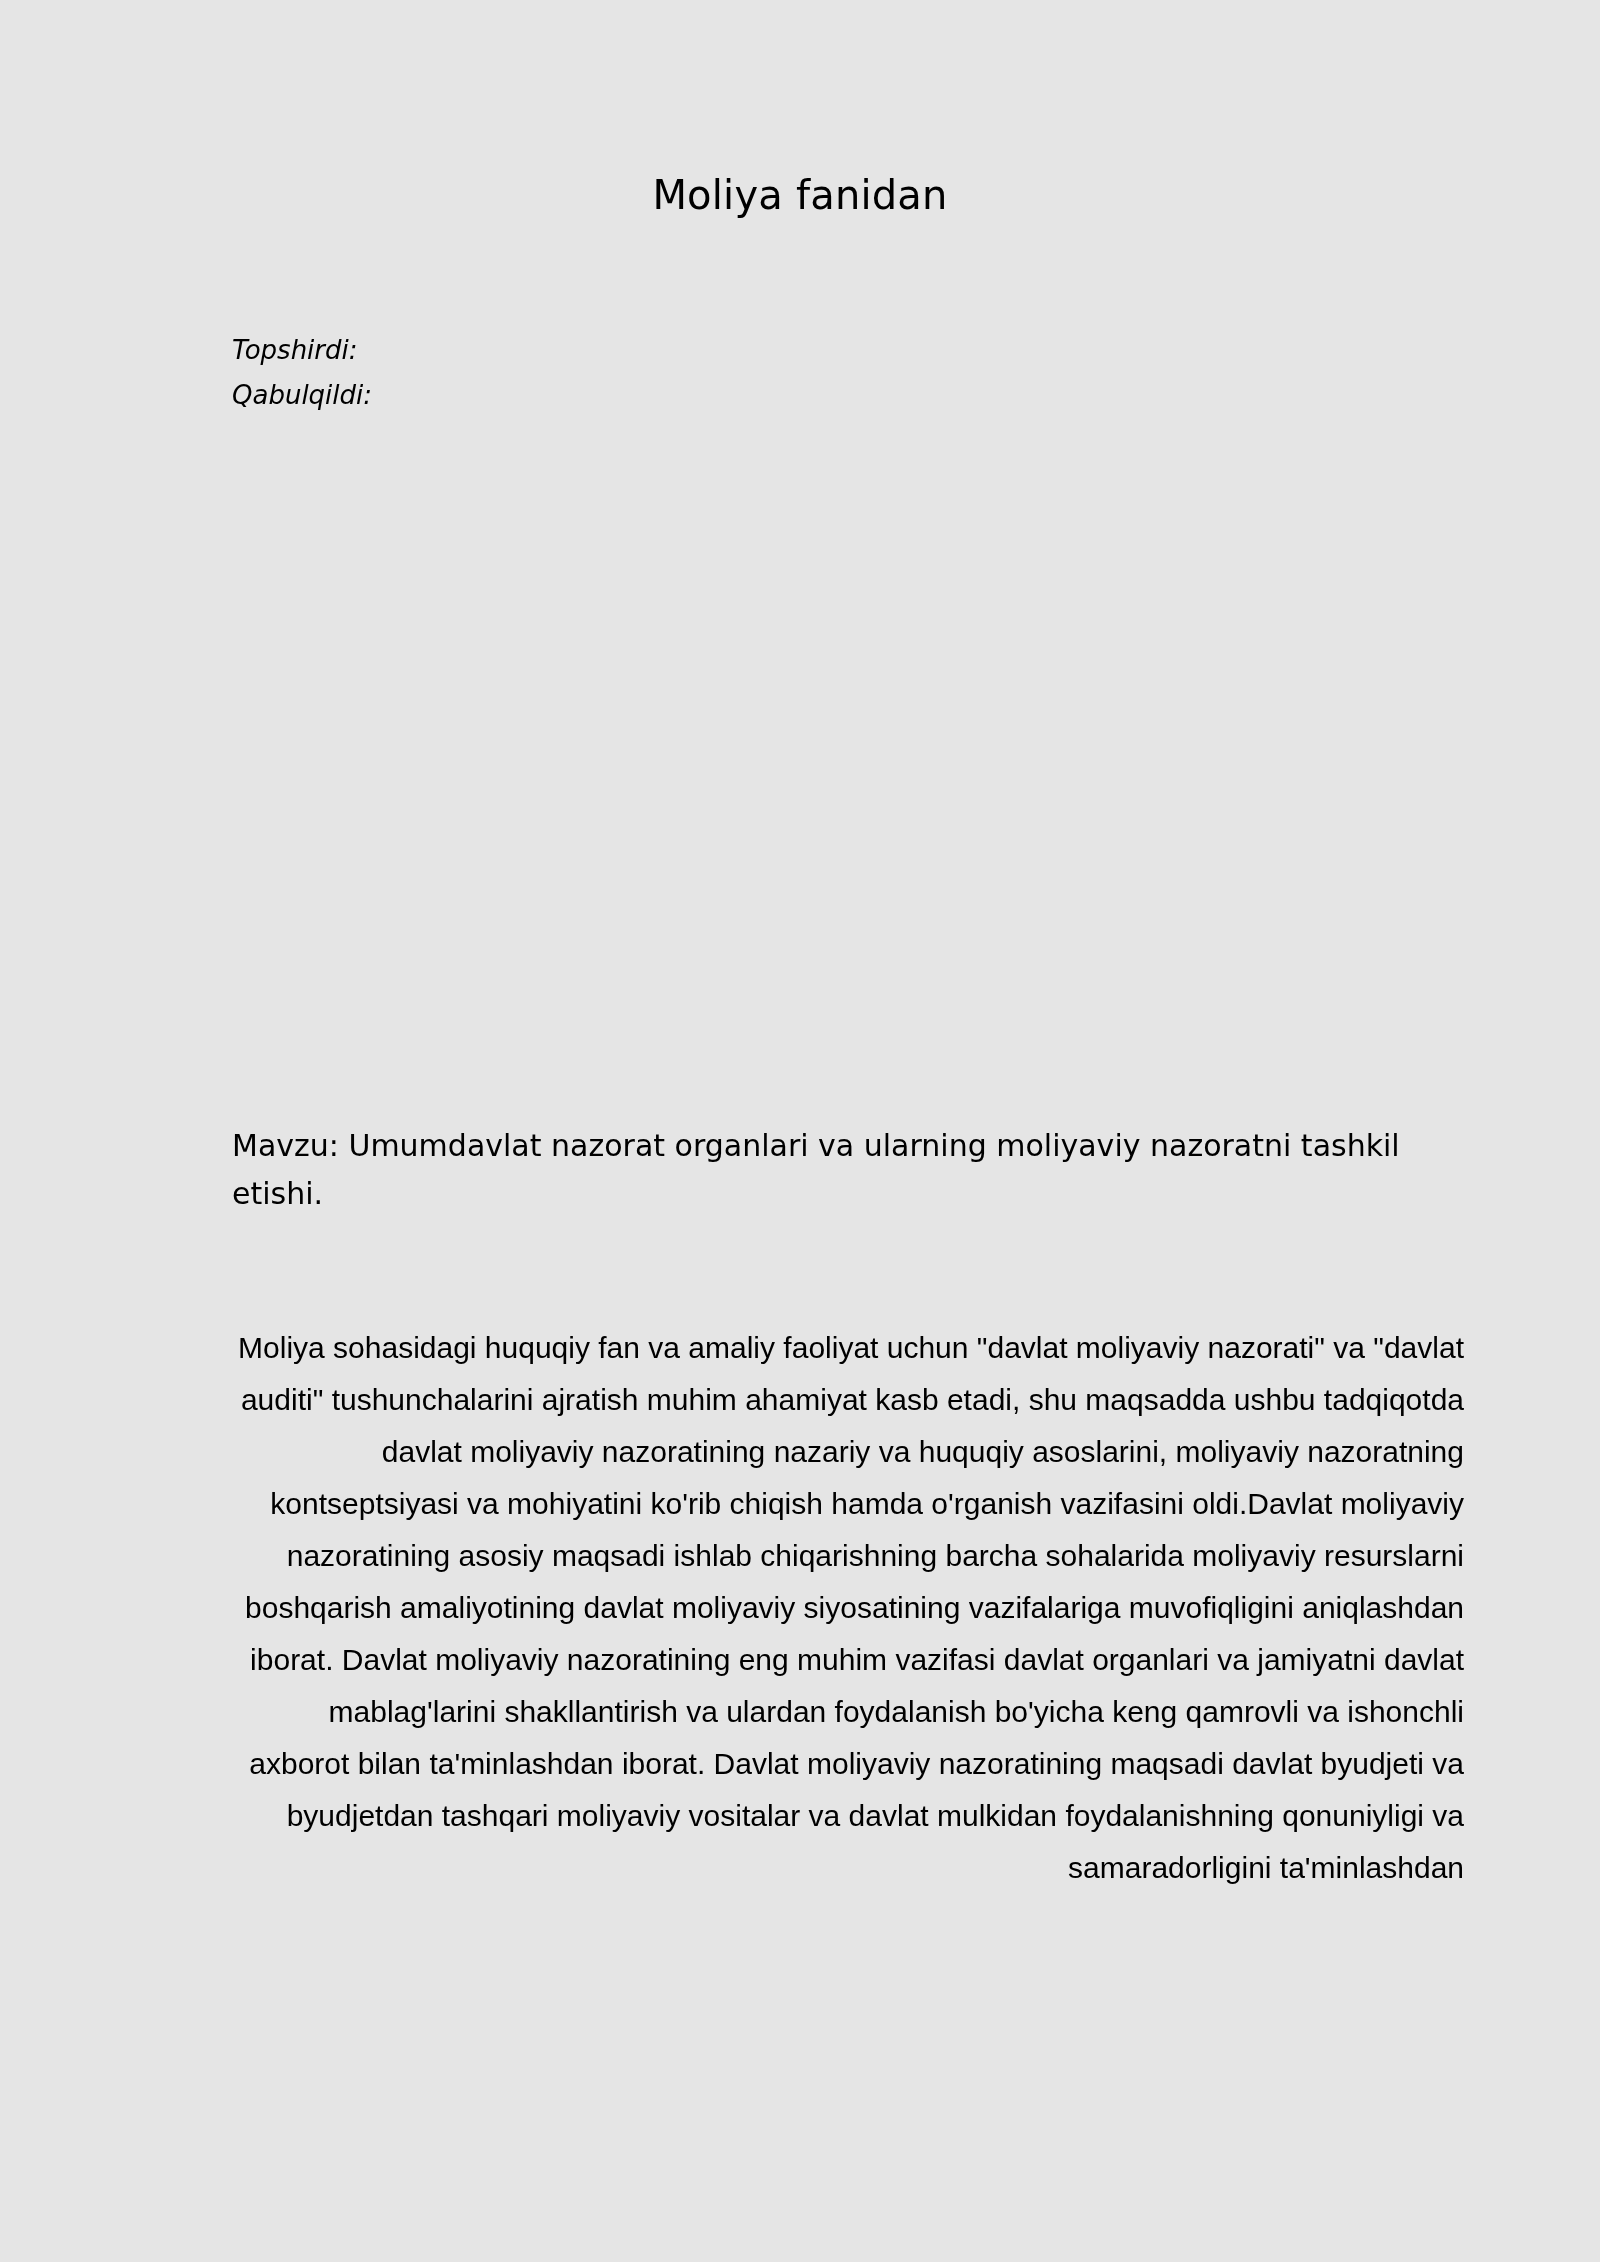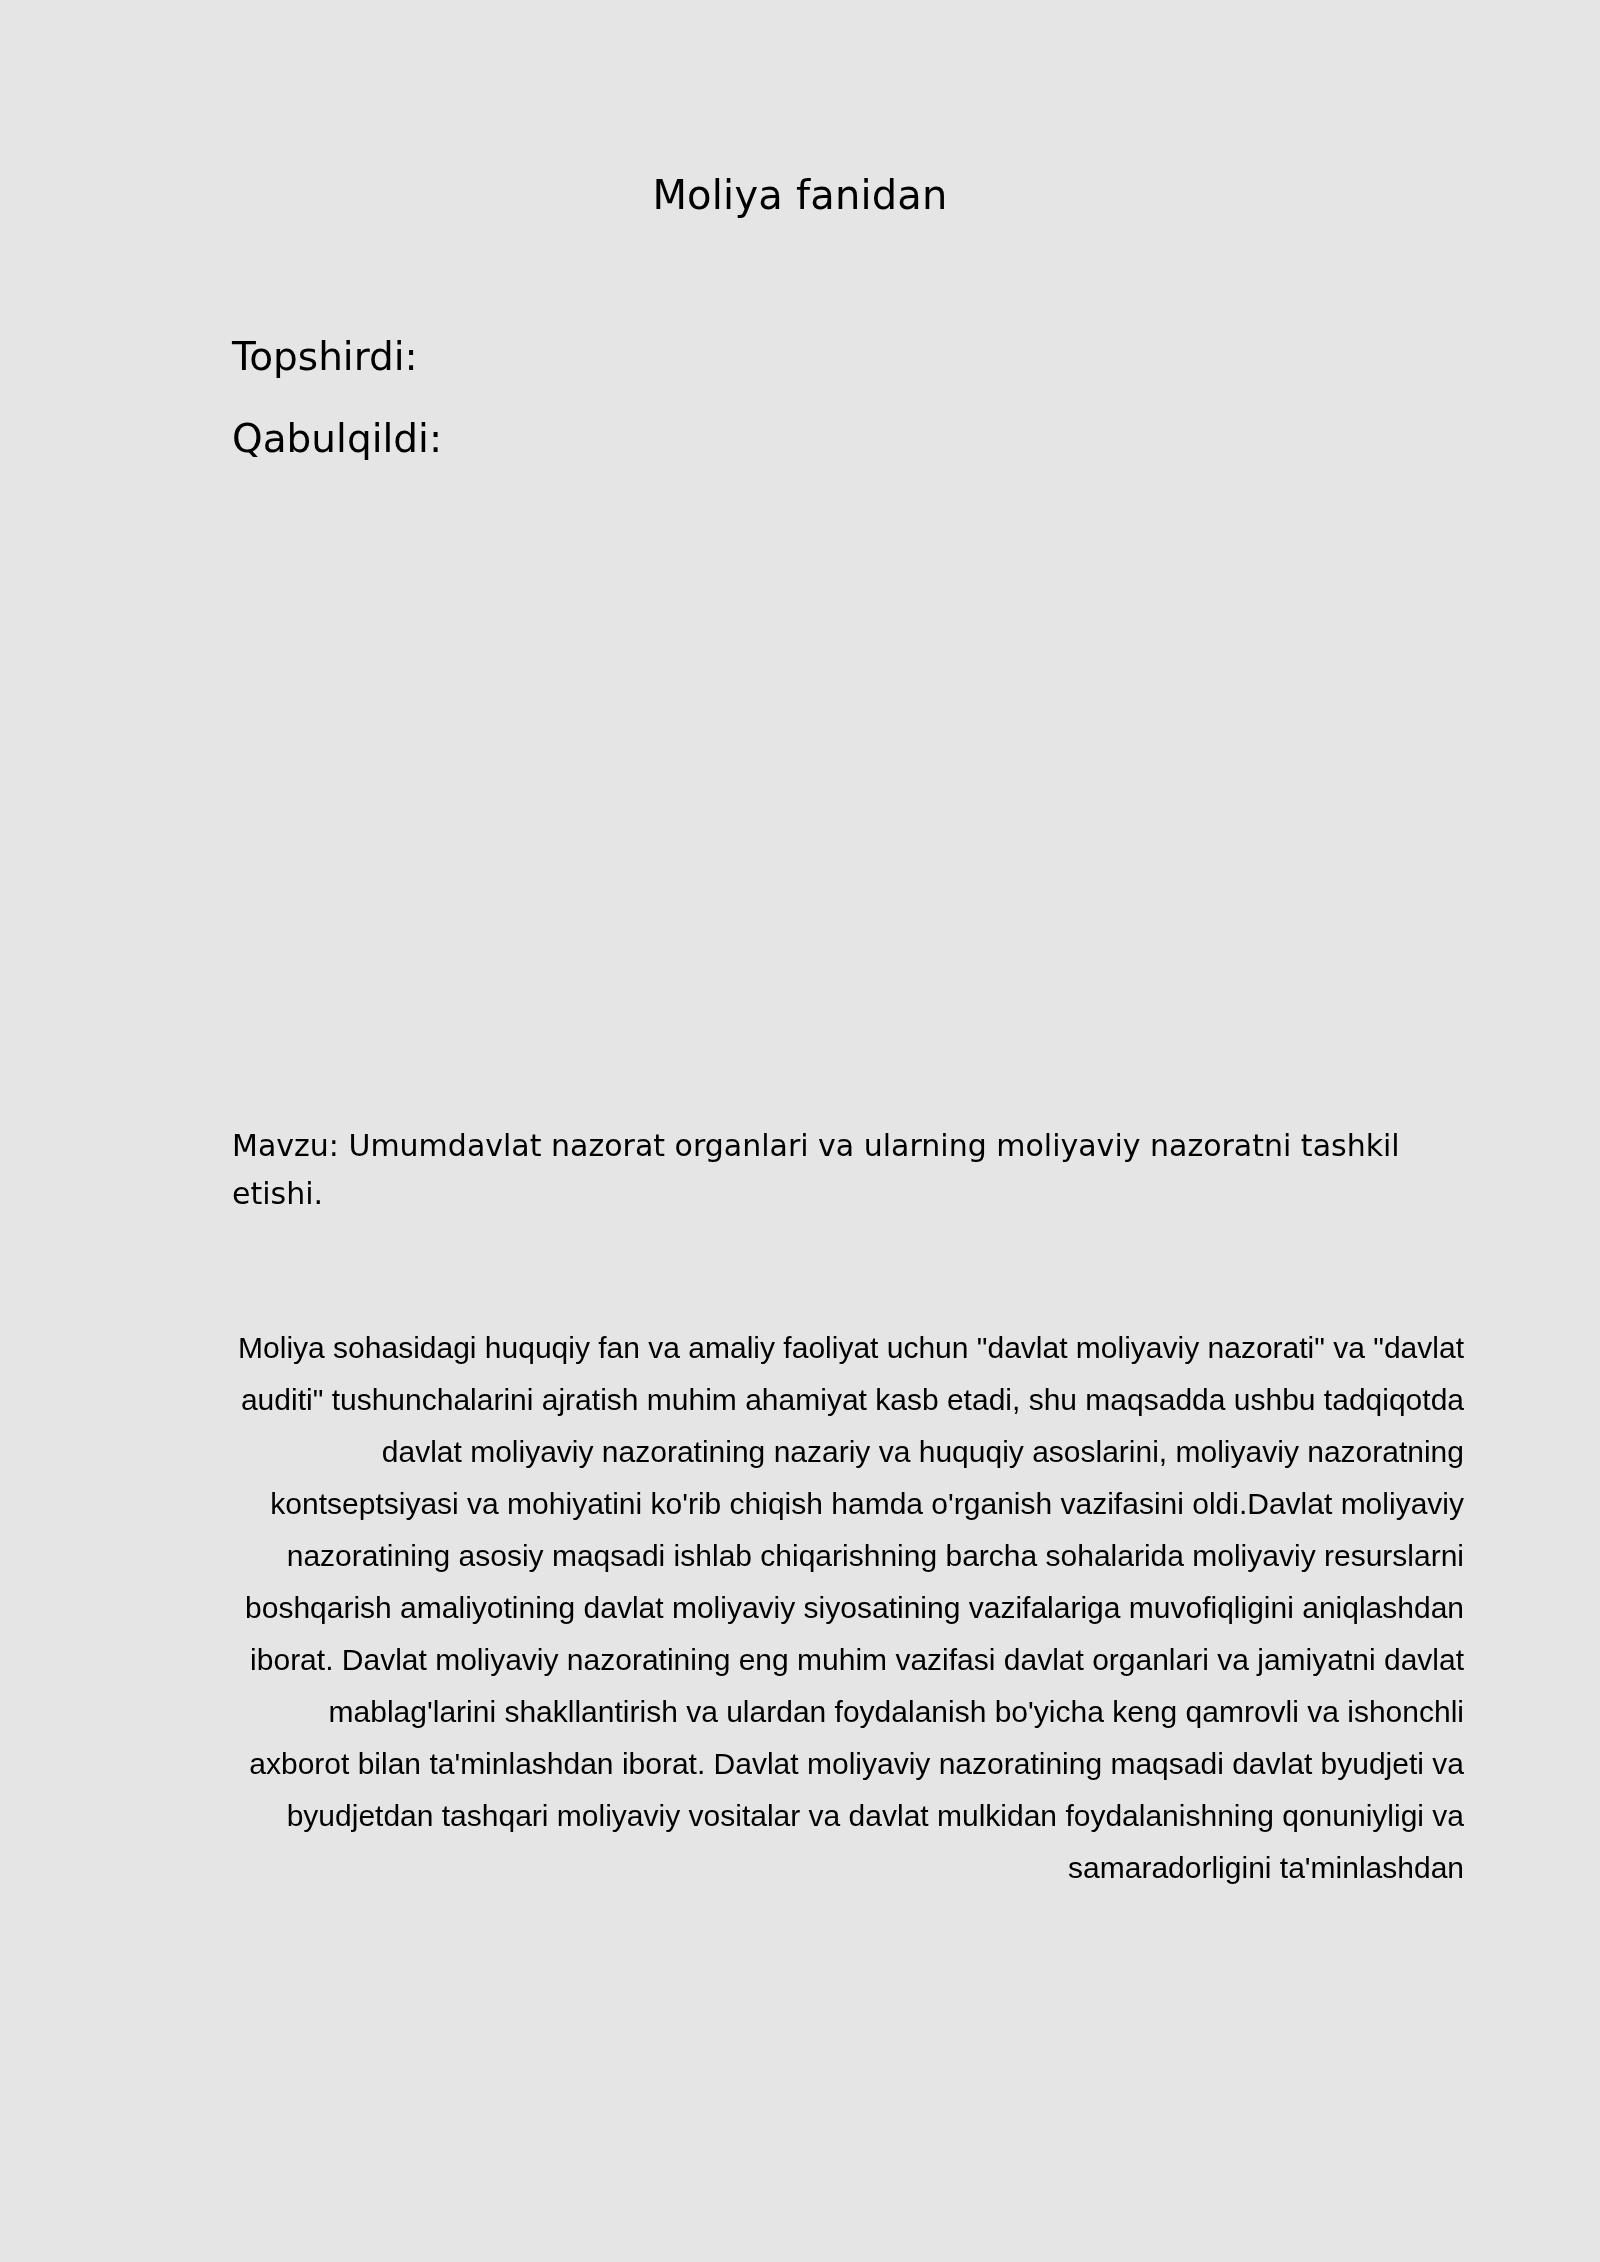--- a/index.html
+++ b/index.html
@@ -40,27 +40,28 @@
 
   
   .meta-block {
     position: absolute;
     left: 232px;
     top: 337px;
     width: 900px;
   }
   .meta-line {
     font-family: "DejaVu Sans", sans-serif;
-    font-size: 39px;
+    font-size: 26px;
     font-weight: 400;
     line-height: 1.0;
     color: #000000;
+    font-style: italic;
   }
   .meta-line.second {
-    margin-top: 43px;
+    margin-top: 19px;
   }
 
   
   .topic-heading {
     position: absolute;
     left: 232px;
     top: 1122px;
     width: 1190px;
     font-family: "DejaVu Sans", sans-serif;
     font-size: 30px;

